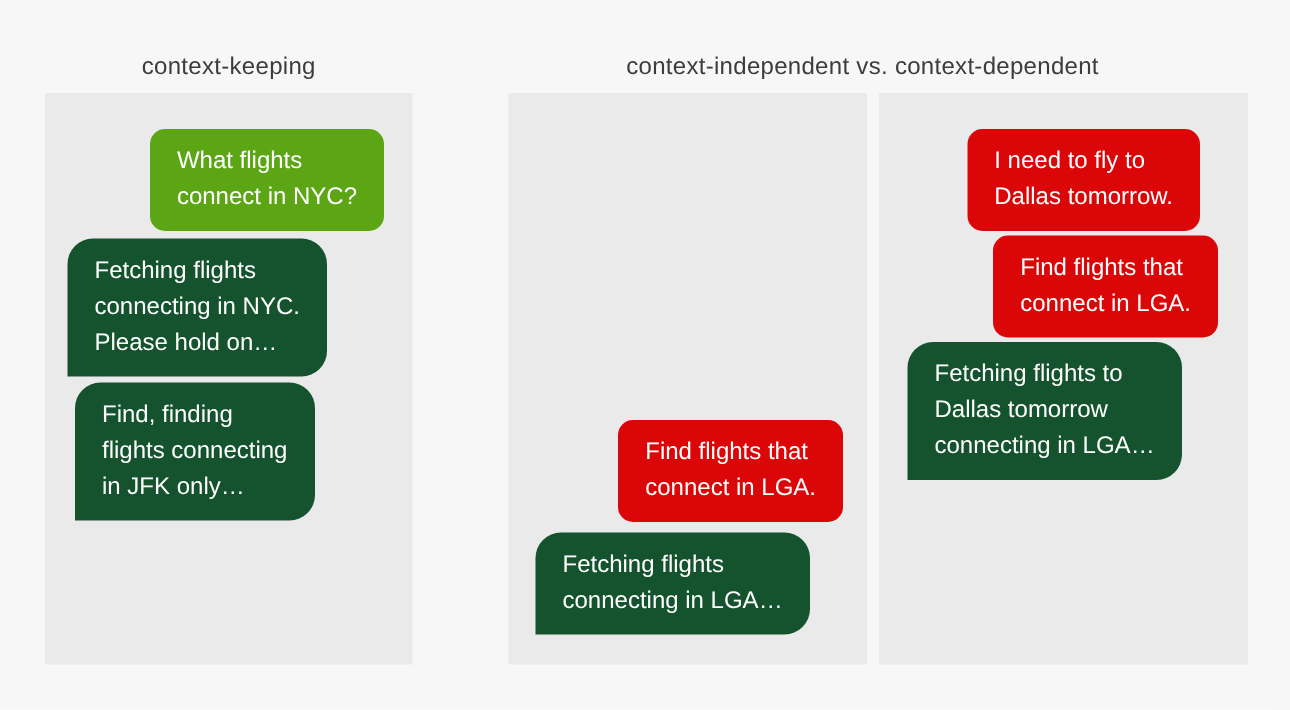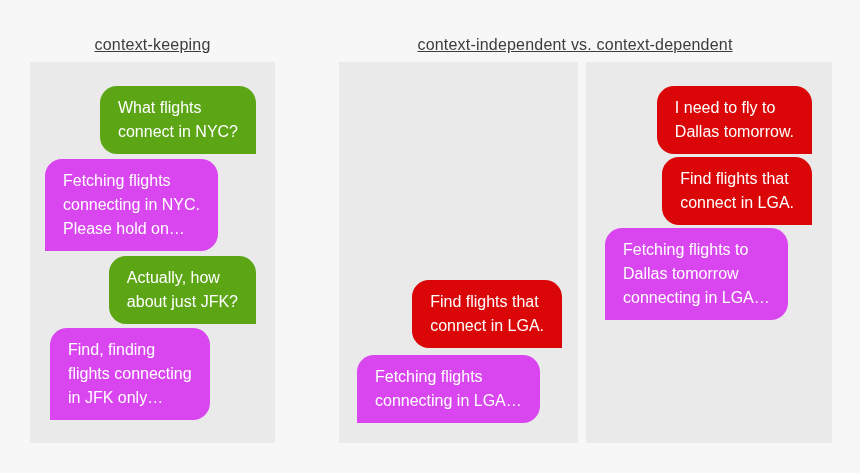--- a/index.html
+++ b/index.html
@@ -11,21 +11,20 @@
     font-family: "Liberation Sans", sans-serif;
     overflow: hidden;
   }
   .section-title {
     position: absolute;
     top: 36px;
     text-align: center;
     font-size: 16px;
     color: #3c3c3c;
     letter-spacing: 0.2px;
-    text-decoration: underline;
   }
   .title-left  { left: 30px;  width: 245px; }
   .title-right { left: 328px; width: 494px; }
   .panel {
     position: absolute;
     top: 62px;
     height: 381px;
     background: #eaeaea;
     display: flex;
     flex-direction: column;
@@ -38,60 +37,59 @@
     line-height: 24px;
     color: #ffffff;
     padding: 10px 18px;
     white-space: pre-line;
     border-radius: 17px;
     max-width: 185px;
   }
   .bubble.user {
     align-self: flex-end;
     border-bottom-right-radius: 0;
+    border-radius: 10px;
   }
   .bubble.agent {
     align-self: flex-start;
     border-bottom-left-radius: 0;
   }
   .bubble.green { background: #5ca616; }
   .bubble.red   { background: #db0607; }
-  .bubble.gray  { background: #d946ef; }
+  .bubble.gray  { background: #14532d; }
 </style>
 </head>
 <body>
 
 <div class="canvas">
 
   <div class="section-title title-left">context-keeping</div>
 
   <div class="section-title title-right">context-independent vs. context-dependent</div>
 
   <div class="panel panel-keeping">
     <div class="bubble user green" style="margin-top:24px; margin-right:19px;">What flights
 connect in NYC?</div>
     <div class="bubble agent gray" style="margin-top:5px; margin-left:15px;">Fetching flights
 connecting in NYC.
 Please hold on…</div>
-    <div class="bubble user green" style="margin-top:5px; margin-right:19px;">Actually, how
-about just JFK?</div>
     <div class="bubble agent gray" style="margin-top:4px; margin-left:20px;">Find, finding
 flights connecting
 in JFK only…</div>
   </div>
 
   <div class="panel panel-independent">
     <div class="bubble user red" style="margin-top:218px; margin-right:16px;">Find flights that
 connect in LGA.</div>
     <div class="bubble agent gray" style="margin-top:7px; margin-left:18px;">Fetching flights
 connecting in LGA…</div>
   </div>
 
   <div class="panel panel-dependent">
-    <div class="bubble user red" style="margin-top:24px; margin-right:20px;">I need to fly to
+    <div class="bubble user red" style="margin-top:24px; margin-right:32px;">I need to fly to
 Dallas tomorrow.</div>
     <div class="bubble user red" style="margin-top:3px; margin-right:20px;">Find flights that
 connect in LGA.</div>
     <div class="bubble agent gray" style="margin-top:3px; margin-left:19px;">Fetching flights to
 Dallas tomorrow
 connecting in LGA…</div>
   </div>
 
 </div>
 

